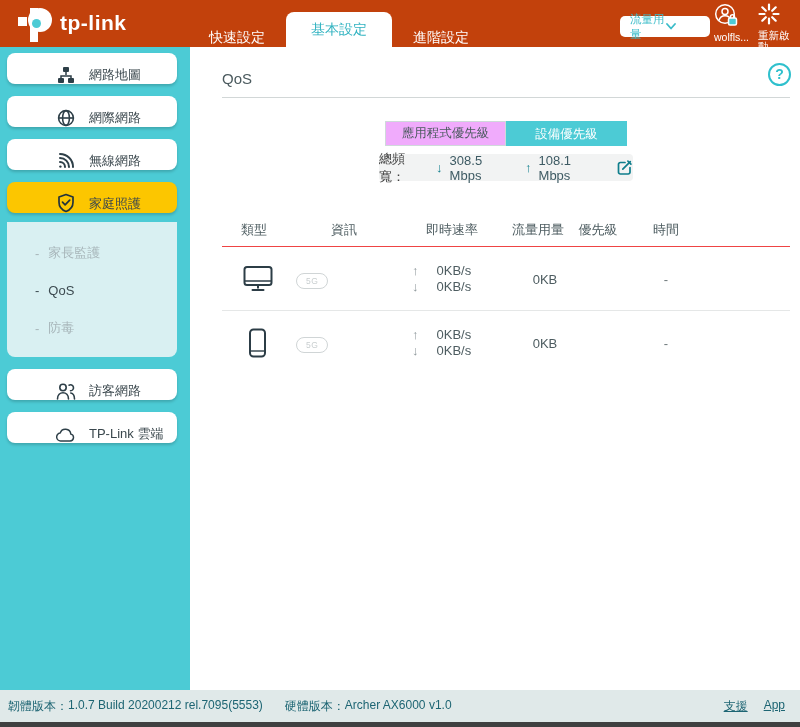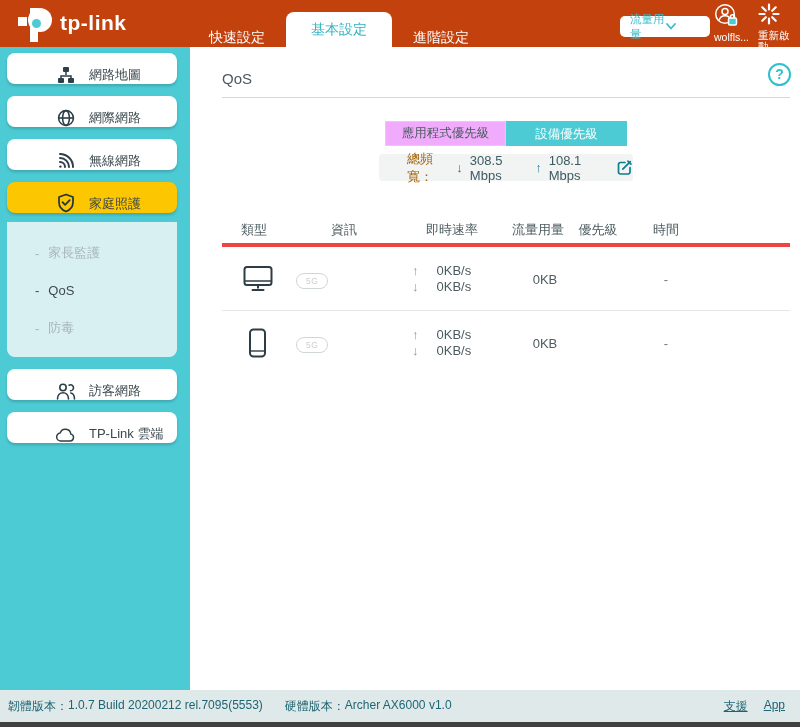--- a/index.html
+++ b/index.html
@@ -57,27 +57,27 @@
   .seg-tabs { margin:23px auto 0; width:242px; height:25px; display:flex; }
   .seg-tab {
     width:121px; font-size:12.5px; text-align:center; line-height:23px; cursor:pointer;
     background:#f0abfc; color:#4a5a5e; border:1px solid #cfd9da;
   }
   .seg-tab.active { background:#4ccbd5; color:#fff; border:1px solid #4ccbd5; line-height:25px; }
   .bw-pill {
     margin:8px auto 0; width:254px; height:27px; background:#f2f3f3; border-radius:4px;
     display:flex; align-items:center; justify-content:center; font-size:13px; gap:7px;
   }
-  .bw-label { color:#a16207;margin-left:28px; }
+  .bw-label { color:#404040; }
   .bw-arrow { color:#0f7e8c; font-weight:bold; }
   .bw-val { color:#3d5a63; margin-right:3px; }
   .bw-edit { display:flex; cursor:pointer; margin-left:2px; }
   
   .qtable { position:relative; margin-top:32px; width:568px; }
-  .qhead { position:relative; height:34px; border-bottom:4px solid #ef4444; }
+  .qhead { position:relative; height:34px; border-bottom:1px solid #ef4444; }
   .qhead span {
     position:absolute; top:0; line-height:34px; transform:translateX(-50%);
     font-size:13px; color:#4d5c60; white-space:nowrap;
   }
   .qrow { position:relative; height:64px; }
   .qrow.first { border-bottom:1px solid #e5e7e7; }
   .cell { position:absolute; top:50%; transform:translateY(-50%); }
   .cell-type { left:21px; }
   .cell-badge { left:74px; }
   .badge-5g {

